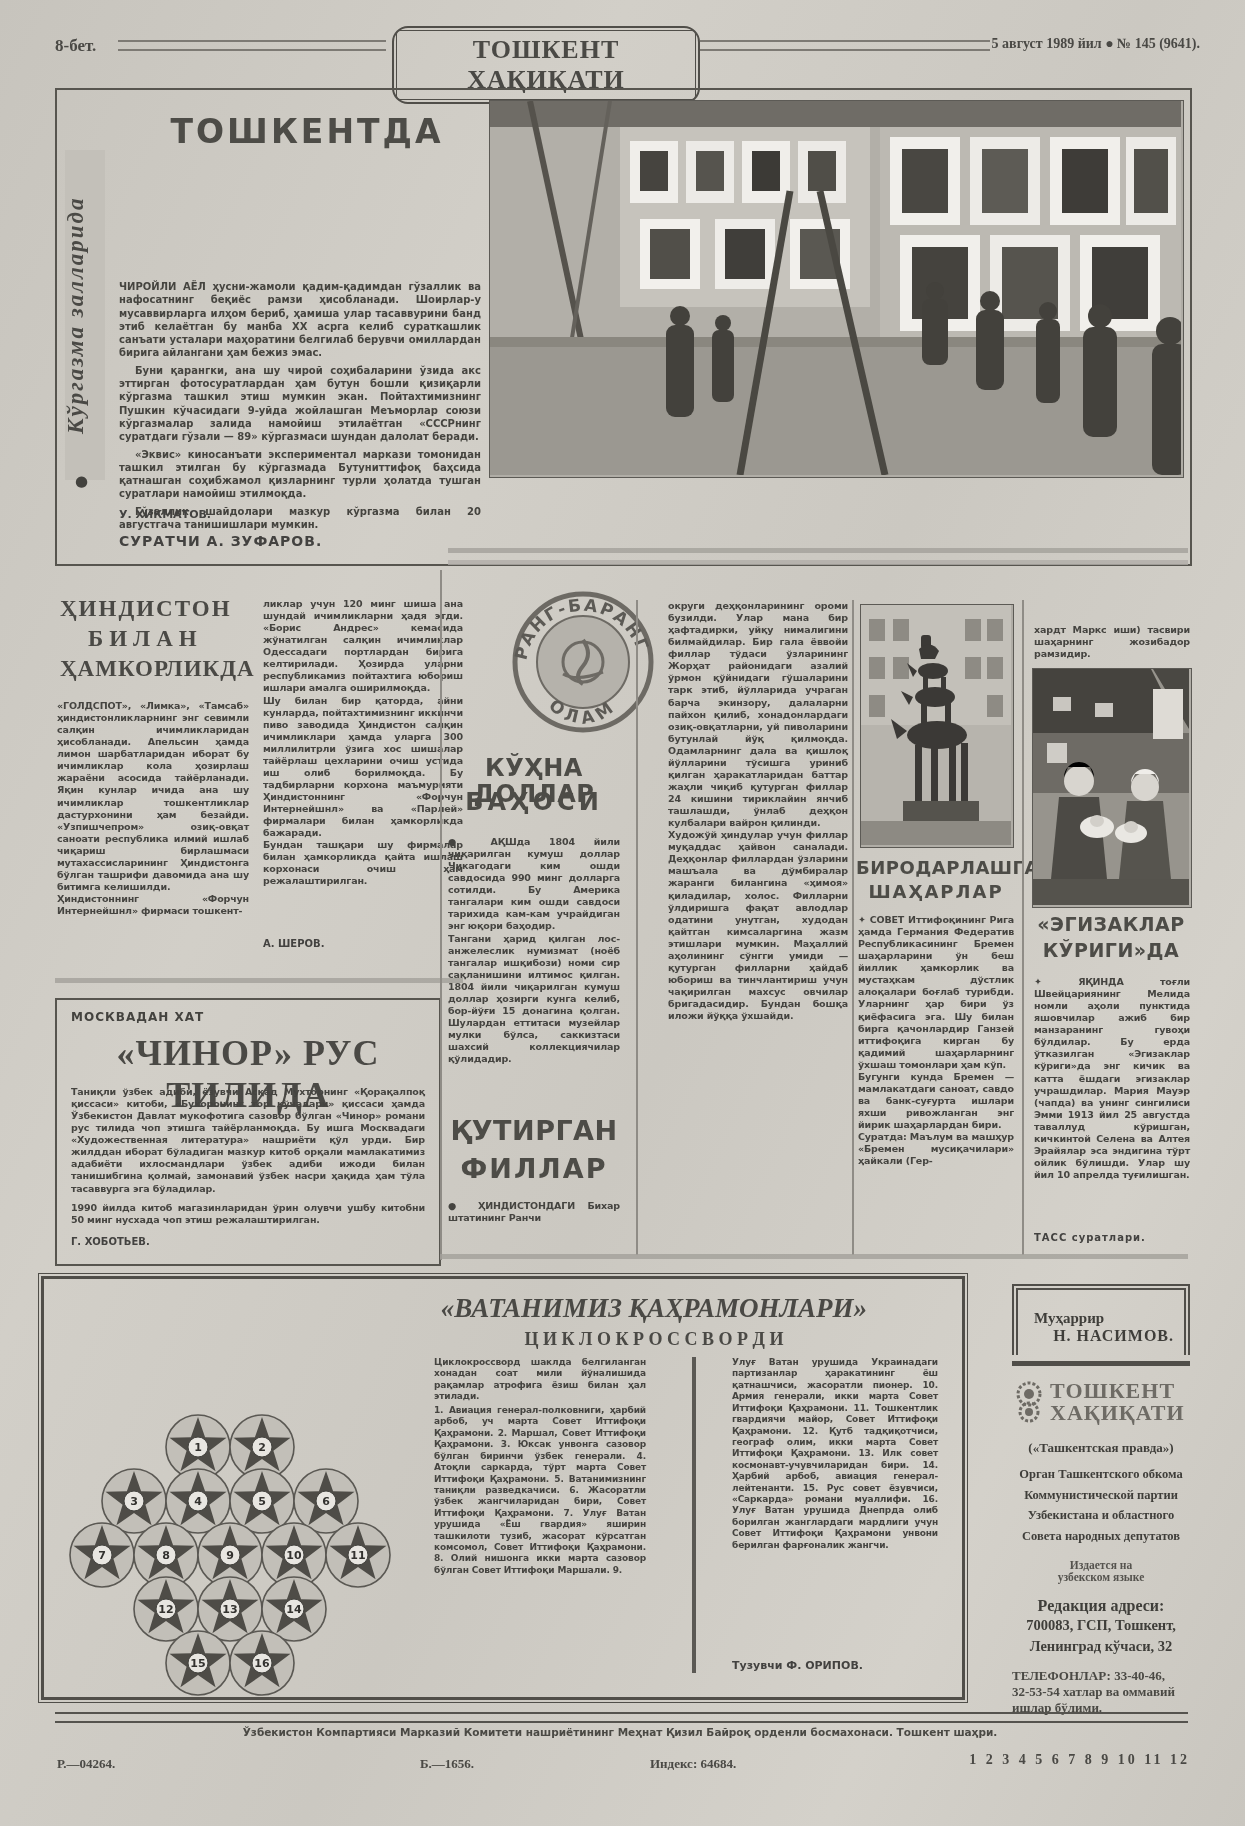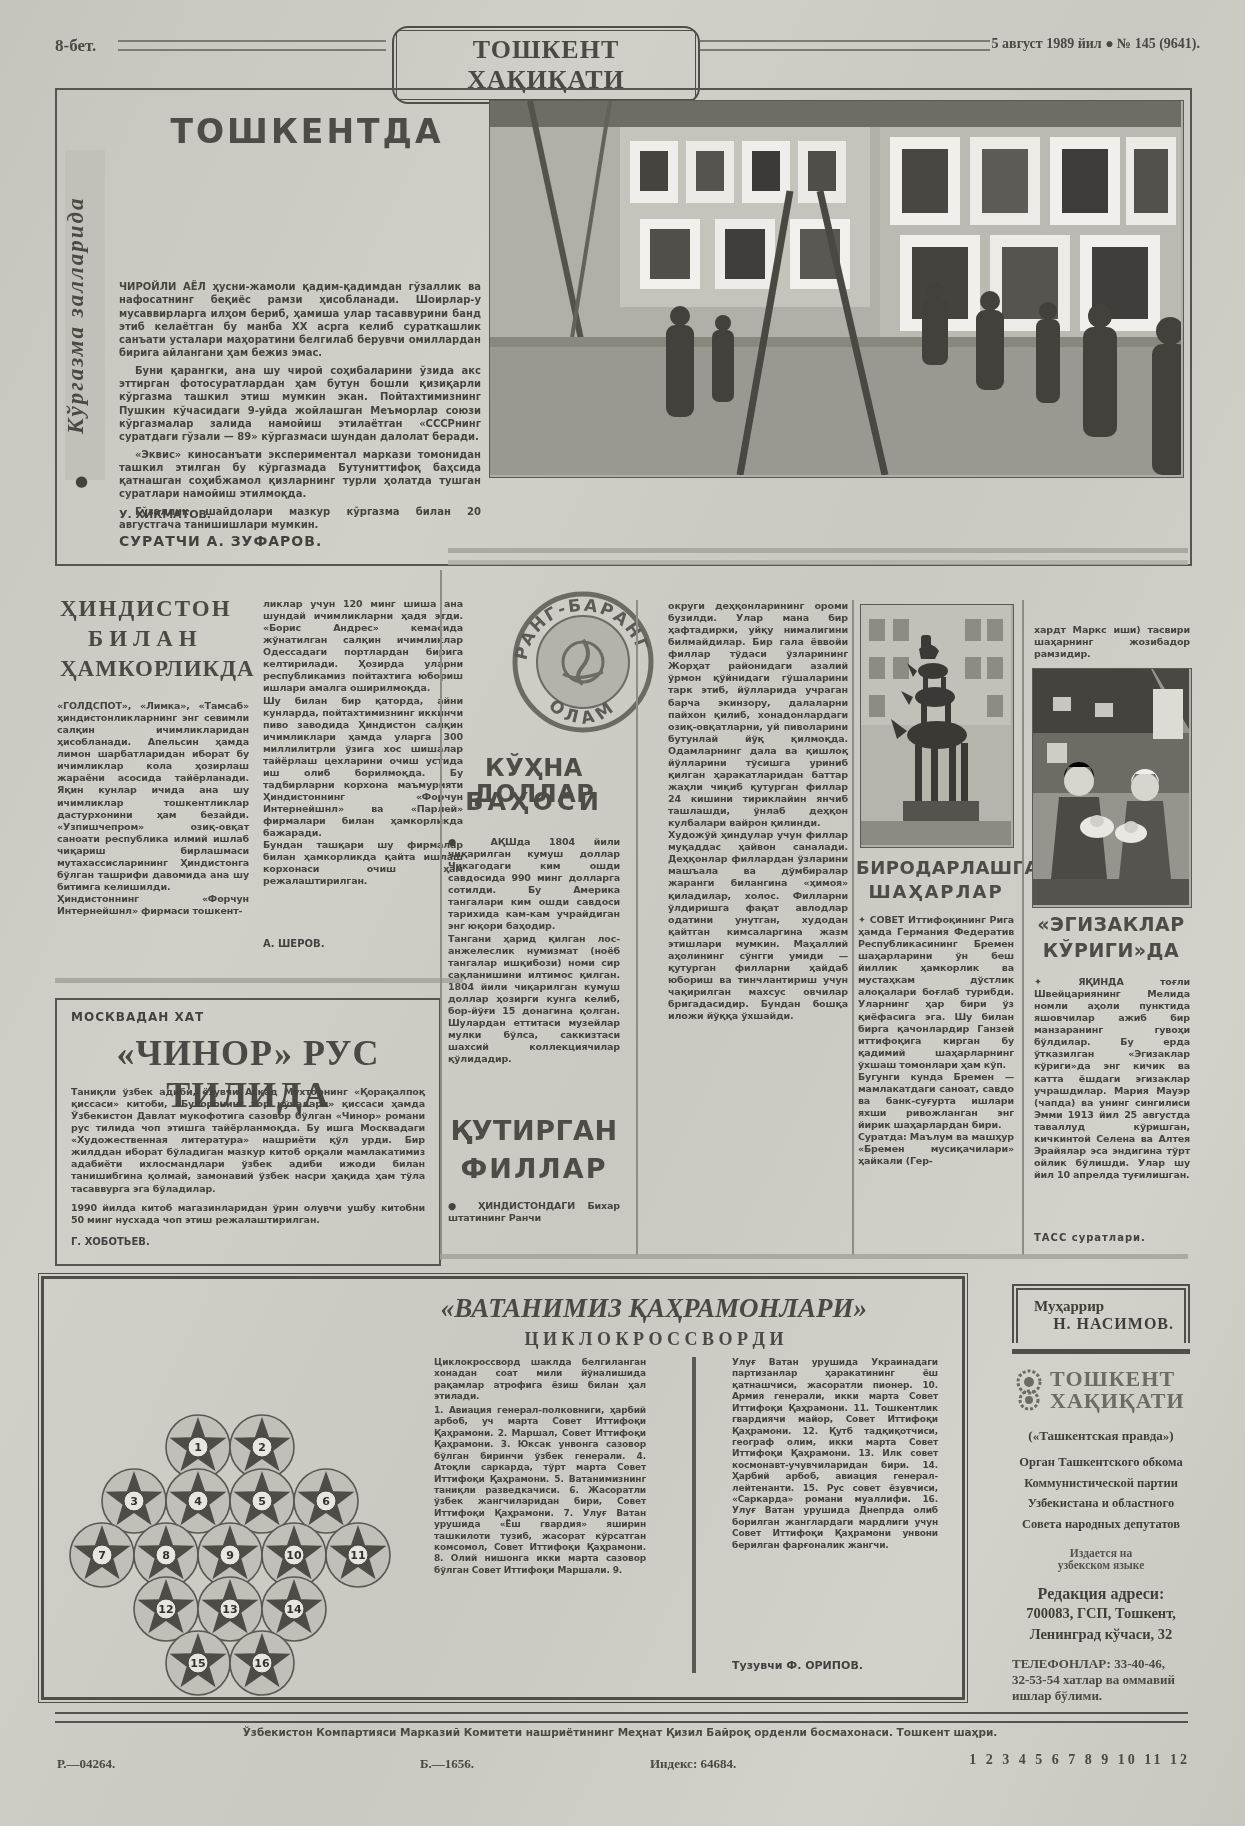--- a/index.html
+++ b/index.html
@@ -317,21 +317,21 @@
     </div>
 
     <div class="abs smallcol" style="left:390px;top:78px;width:212px;height:44px;font-size:9px;">Циклокроссворд шаклда белгиланган хонадан соат мили йўналишида рақамлар атрофига ёзиш билан ҳал этилади.</div>
     <div class="abs smallcol" style="left:390px;top:126px;width:212px;height:268px;font-size:9px;">1. Авиация генерал-полковниги, ҳарбий арбоб, уч марта Совет Иттифоқи Қаҳрамони. 2. Маршал, Совет Иттифоқи Қаҳрамони. 3. Юксак унвонга сазовор бўлган биринчи ўзбек генерали. 4. Атоқли саркарда, тўрт марта Совет Иттифоқи Қаҳрамони. 5. Ватанимизнинг таниқли разведкачиси. 6. Жасоратли ўзбек жангчиларидан бири, Совет Иттифоқи Қаҳрамони. 7. Улуғ Ватан урушида «Ёш гвардия» яширин ташкилоти тузиб, жасорат кўрсатган комсомол, Совет Иттифоқи Қаҳрамони. 8. Олий нишонга икки марта сазовор бўлган Совет Иттифоқи Маршали. 9.</div>
     <div class="abs" style="left:648px;top:78px;width:4px;height:316px;background:#5b5954;"></div>
     <div class="abs smallcol" style="left:688px;top:78px;width:206px;height:276px;font-size:9px;">Улуғ Ватан урушида Украинадаги партизанлар ҳаракатининг ёш қатнашчиси, жасоратли пионер. 10. Армия генерали, икки марта Совет Иттифоқи Қаҳрамони. 11. Тошкентлик гвардиячи майор, Совет Иттифоқи Қаҳрамони. 12. Қутб тадқиқотчиси, географ олим, икки марта Совет Иттифоқи Қаҳрамони. 13. Илк совет космонавт-учувчиларидан бири. 14. Ҳарбий арбоб, авиация генерал-лейтенанти. 15. Рус совет ёзувчиси, «Саркарда» романи муаллифи. 16. Улуғ Ватан урушида Днепрда олиб борилган жанглардаги мардлиги учун Совет Иттифоқи Қаҳрамони унвони берилган фарғоналик жангчи.</div>
     <div class="abs byline" style="left:688px;top:380px;width:206px;font-size:11px;">Тузувчи Ф. ОРИПОВ.</div>
   </div>
 
   <div class="abs" style="left:1012px;top:1284px;width:178px;">
-    <div style="border-top:6px double #504e49;border-left:6px double #504e49;border-right:6px double #504e49;padding:8px 10px 10px 16px;">
+    <div style="border-top:6px double #504e49;border-left:6px double #504e49;border-right:6px double #504e49;padding:20px 10px 10px 16px;">
       <div style="font-family:'Liberation Serif',serif;font-weight:bold;font-size:15px;">Муҳаррир</div>
       <div style="font-family:'Liberation Serif',serif;font-weight:bold;font-size:16px;text-align:right;letter-spacing:1px;">Н. НАСИМОВ.</div>
     </div>
     <div style="height:5px;background:#504e49;margin:6px 0 12px 0;"></div>
     <div style="display:flex;align-items:center;gap:4px;">
       <svg width="34" height="44" viewBox="0 0 34 44">
         <circle cx="17" cy="14" r="11" fill="none" stroke="#6e6b65" stroke-width="3" stroke-dasharray="3 2"></circle>
         <circle cx="17" cy="14" r="5" fill="#6e6b65"></circle>
         <circle cx="17" cy="32" r="9" fill="none" stroke="#6e6b65" stroke-width="3" stroke-dasharray="3 2"></circle>
         <circle cx="17" cy="32" r="4" fill="#6e6b65"></circle>

